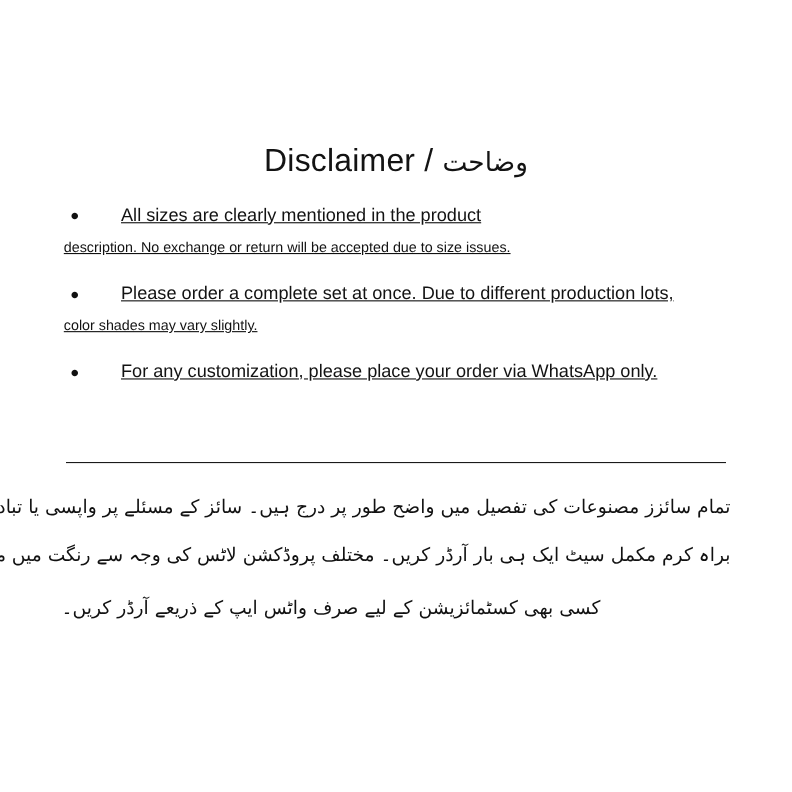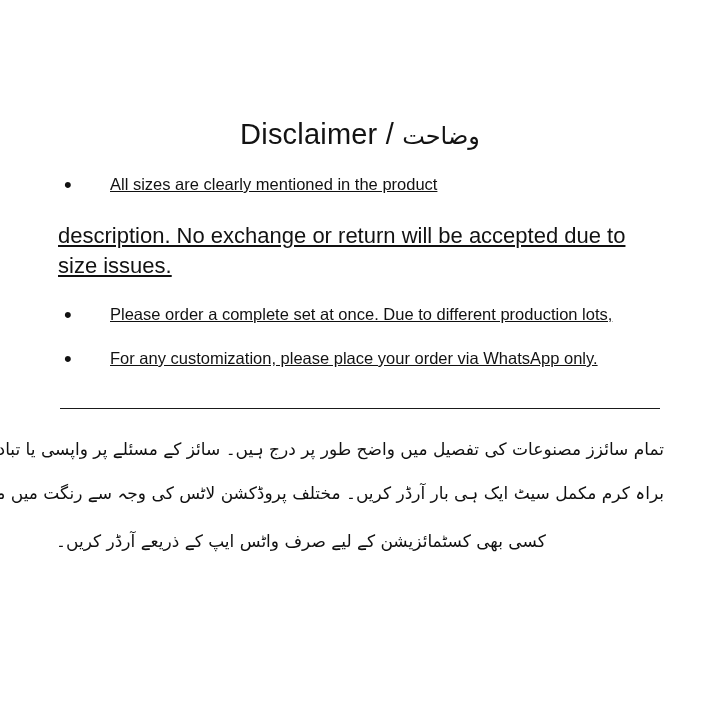--- a/index.html
+++ b/index.html
@@ -18,21 +18,21 @@
     position: relative;
     width: 720px;
     height: 720px;
     box-sizing: border-box;
   }
   .title {
     text-align: center;
     font-size: 29px;
     font-weight: 400;
     color: #131313;
-    margin: 0;
+    margin: 12px;
     padding-top: 118px;
     letter-spacing: 0.2px;
   }
   .title .urdu-title {
     font-family: "DejaVu Sans", sans-serif;
     font-size: 24px;
   }
   .bullets {
     margin: 0;
     padding: 0 58px 0 58px;
@@ -53,25 +53,25 @@
   .bullet-line-1::before {
     content: "\2022";
     position: absolute;
     left: 6px;
     top: -2px;
     font-size: 22px;
     line-height: 1.25;
     color: #111111;
   }
   .bullet-line-2 {
-    font-size: 22px;
+    font-size: 13px;
     line-height: 1.35;
     color: #121212;
     font-weight: 500;
-    margin-top: 26px;
+    margin-top: 9px;
     padding-left: 0;
   }
   .divider {
     position: absolute;
     left: 60px;
     right: 60px;
     top: 408px;
     height: 0;
     border-top: 1.6px solid #1a1a1a;
   }
@@ -106,20 +106,21 @@
 
   <div class="bullets">
 
     <div class="bullet-block">
       <div class="bullet-line-1">All sizes are clearly mentioned in the product</div>
       <div class="bullet-line-2">description. No exchange or return will be accepted due to size issues.</div>
     </div>
 
     <div class="bullet-block">
       <div class="bullet-line-1">Please order a complete set at once. Due to different production lots,</div>
+      <div class="bullet-line-2">color shades may vary slightly.</div>
     </div>
 
     <div class="bullet-block">
       <div class="bullet-line-1">For any customization, please place your order via WhatsApp only.</div>
     </div>
 
   </div>
 
   <div class="divider"></div>
 

